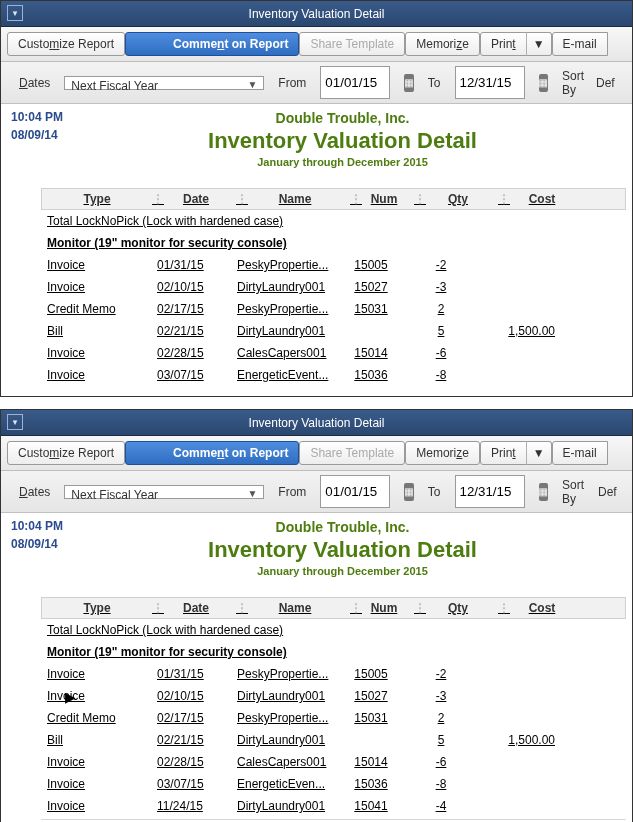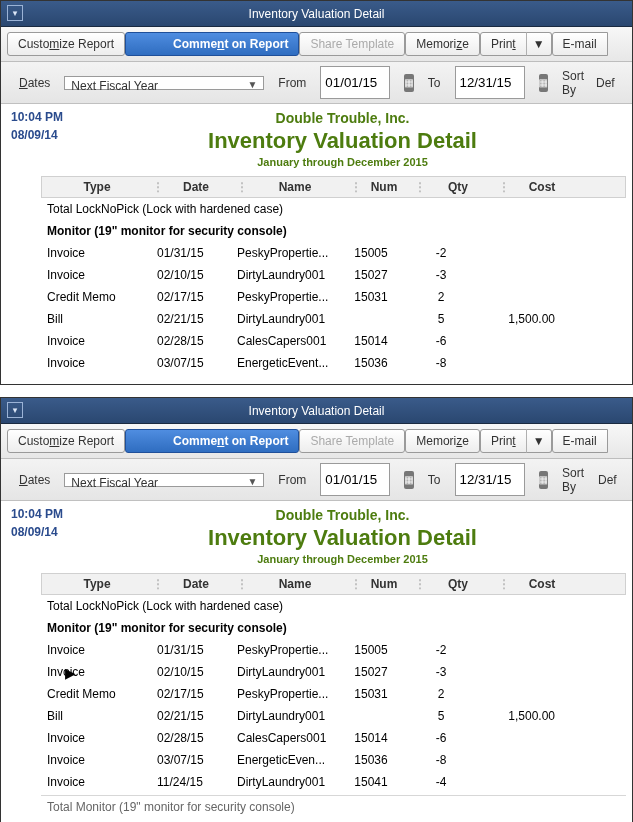--- a/index.html
+++ b/index.html
@@ -125,21 +125,22 @@
   }
   .meta-center {
     flex: 1;
     text-align: center;
     color: #4d7c0f;
   }
   .meta-center .company { font-weight: bold; font-size: 14px; }
   .meta-center .title { font-weight: bold; font-size: 22px; margin-top: 2px; }
   .meta-center .period { font-weight: bold; font-size: 11px; margin-top: 2px; }
   .grid {
-    margin: 8px 6px 10px 40px;
+    margin: 20px 6px 10px 40px;
+    text-decoration: underline;
   }
   .grid-head, .grid-row {
     display: flex;
     align-items: center;
     height: 22px;
     font-size: 12px;
   }
   .grid-head {
     background: #f1f1f1;
     border: 1px solid #d0d0d0;

